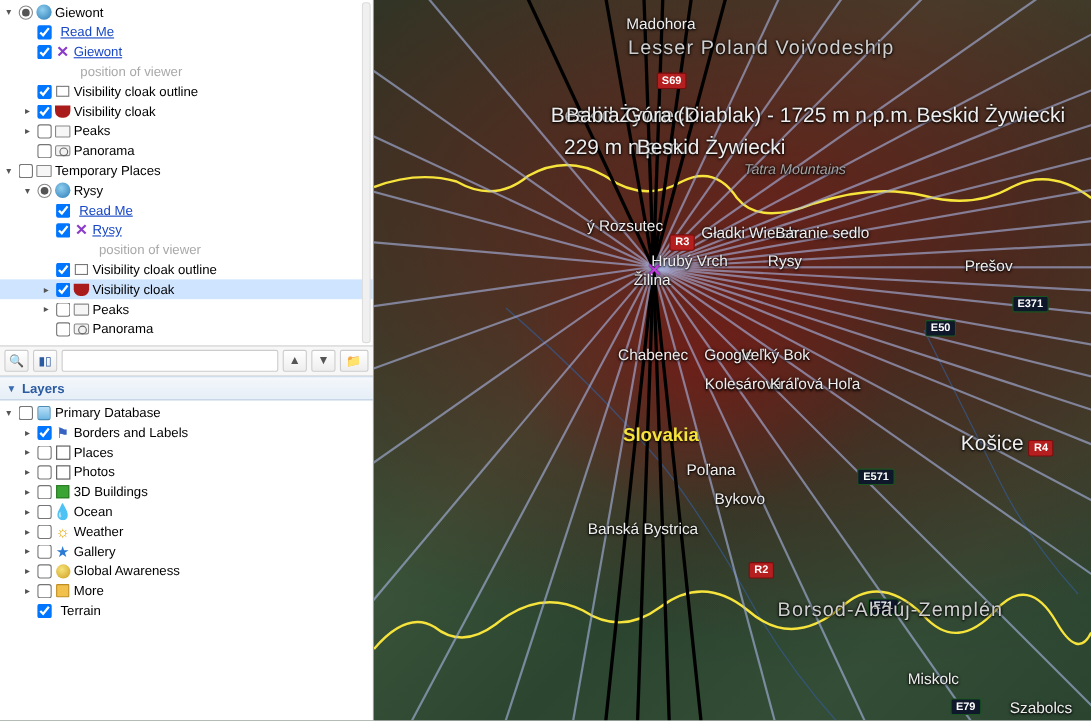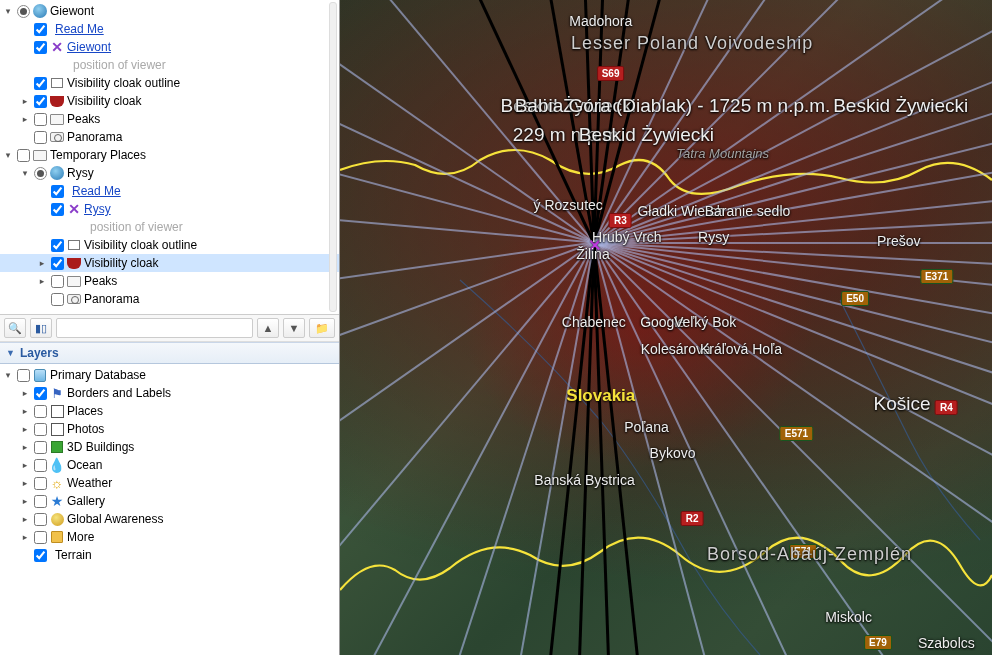--- a/index.html
+++ b/index.html
@@ -59,21 +59,21 @@
   .ray { position: absolute; top: 37%; left: 39%; width: 700px; height: 1.5px; background: rgba(170,184,230,0.6); transform-origin: 0 50%; }
   .ray.k { background: #000; height: 3px; }
   .center-mark { position: absolute; top: calc(37% - 6px); left: calc(39% - 6px); width: 12px; height: 12px; color: #c23be2; font-weight: 900; font-size: 16px; text-shadow: 0 0 2px #000; }
   .maplabel { position: absolute; color: #eee; font-size: 14px; font-weight: 500; text-shadow: 0 1px 2px #000, 0 0 3px #000; white-space: nowrap; pointer-events: none; }
   .maplabel.big { font-size: 19px; }
   .maplabel.reg { color: #cfcfcf; font-size: 18px; letter-spacing: 1px; }
   .maplabel.green { color: #a3a3a3; font-size: 13px; font-style: italic; }
   .country { position: absolute; color: #f6e33b; font-size: 17px; font-weight: 600; text-shadow: 0 1px 2px #000; }
   .shield { position: absolute; padding: 1px 4px; font-size: 10px; font-weight: 700; color: #fff; border-radius: 2px; text-shadow: none; }
   .sh-red { background: #b61f1f; border: 1px solid #7a0e0e; }
-  .sh-grn { background: #a16207; border: 1px solid #18541f; }
+  .sh-grn { background: #0f172a; border: 1px solid #18541f; }
 </style>
 </head>
 <body>
 
 <div id="app">
   <div class="sidebar">
 
     <div class="places-panel">
       <div class="tree" id="places-tree">
           <div class="row">

